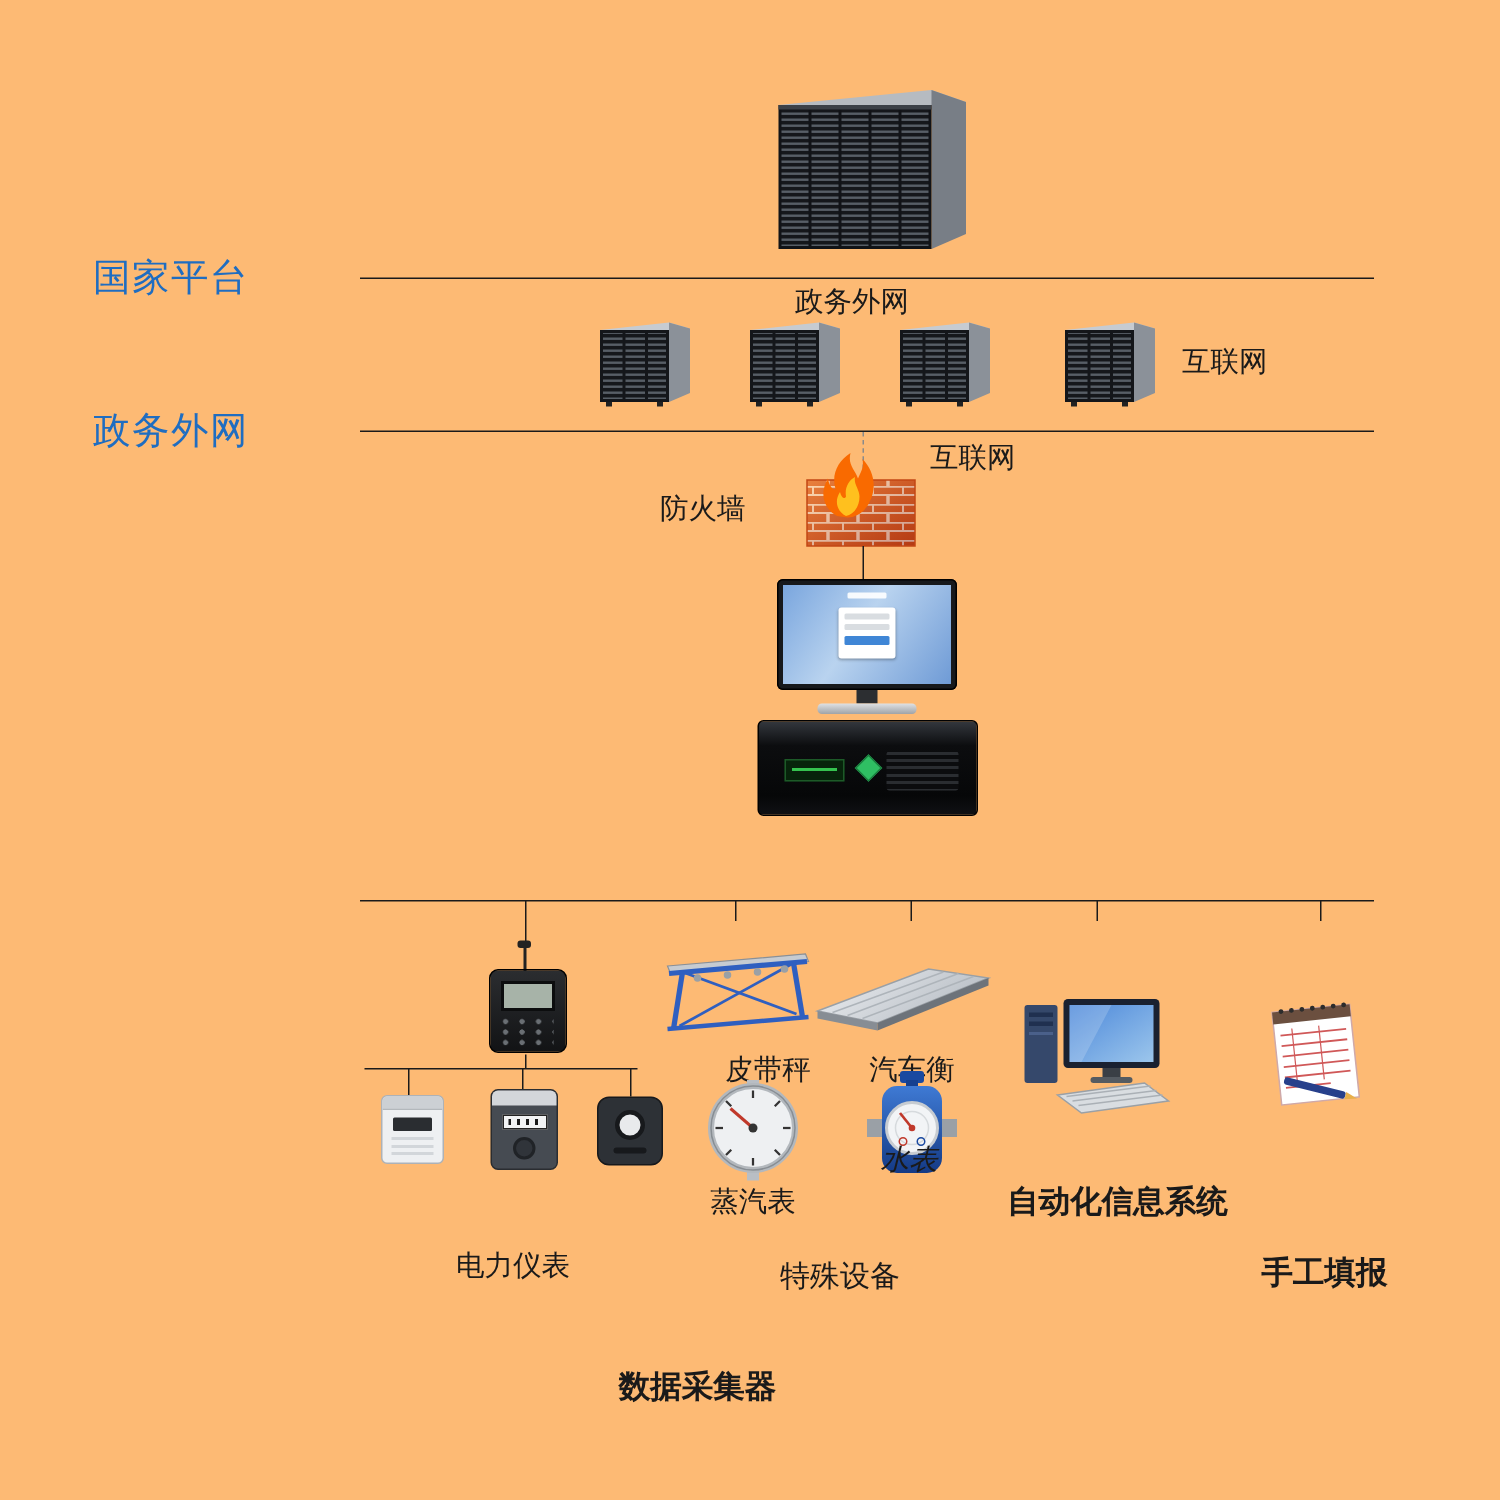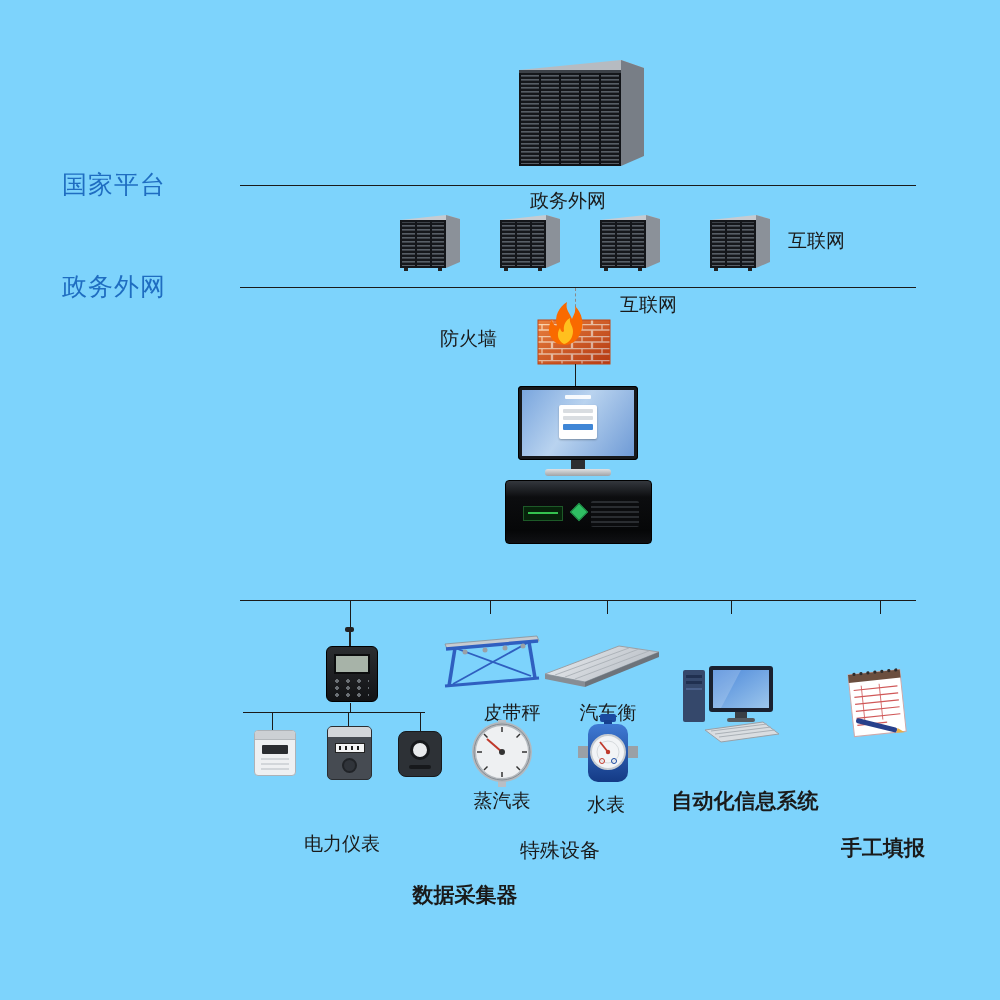--- a/index.html
+++ b/index.html
@@ -1,18 +1,18 @@
 <!DOCTYPE html>
 <html><head>
 <meta charset="utf-8">
 <style>
   * { margin:0; padding:0; box-sizing:border-box; }
   html,body { background:#ffffff; }
   .canvas {
-    position:relative; width:1000px; height:1000px; background:#7dd3fc;
+    position:relative; width:1000px; height:1000px; background:#fdba74;
     font-family:"Liberation Sans","DejaVu Sans",sans-serif; overflow:hidden; color:#1a1a1a;
   }
   .lbl { position:absolute; white-space:nowrap; color:#1a1a1a; }
   .tier { color:#1f6dc1; font-size:25px; letter-spacing:1px; }
   .net  { font-size:19px; }
   .dev  { font-size:19px; }
   .devlg{ font-size:21px; font-weight:600; }
   .ctr  { transform:translateX(-50%); }
   .hline { position:absolute; height:1px; background:#1a1a1a; }
   .vline { position:absolute; width:1px; background:#1a1a1a; }
@@ -299,21 +299,21 @@
     <rect x="2" y="34" width="14" height="12" fill="#9aa0a6"></rect>
     <rect x="48" y="34" width="14" height="12" fill="#9aa0a6"></rect>
     <rect x="12" y="12" width="40" height="58" rx="10" fill="url(#waterGrad)"></rect>
     <circle cx="32" cy="40" r="17" fill="#f2f4f6" stroke="#c7ccd1" stroke-width="2"></circle>
     <circle cx="32" cy="40" r="11" fill="none" stroke="#d6dadd" stroke-width="1"></circle>
     <line x1="32" y1="40" x2="24" y2="30" stroke="#c0392b" stroke-width="1.8"></line>
     <circle cx="32" cy="40" r="2.2" fill="#c0392b"></circle>
     <circle cx="26" cy="49" r="2.5" fill="none" stroke="#c0392b" stroke-width="1"></circle>
     <circle cx="38" cy="49" r="2.5" fill="none" stroke="#1a49a0" stroke-width="1"></circle>
   </svg>
-  <div class="lbl dev ctr" style="left:606px; top:792px;">水表</div>
+  <div class="lbl dev ctr" style="left:606px; top:760px;font-style:italic;">水表</div>
 
   <svg class="icon" style="left:679px; top:664px;" width="102" height="80" viewBox="0 0 102 80">
     <rect x="4" y="6" width="22" height="52" rx="2" fill="#35486b"></rect>
     <rect x="7" y="11" width="16" height="3" fill="#203050"></rect>
     <rect x="7" y="17" width="16" height="3" fill="#203050"></rect>
     <rect x="7" y="24" width="16" height="2" fill="#4a608a"></rect>
     <rect x="30" y="2" width="64" height="46" rx="3" fill="#1a2130"></rect>
     <rect x="34" y="6" width="56" height="38" fill="url(#screenGrad)"></rect>
     <polygon points="34,6 62,6 42,44 34,44" fill="#ffffff" opacity="0.18"></polygon>
     <rect x="56" y="48" width="12" height="6" fill="#3a3f45"></rect>
@@ -354,15 +354,15 @@
       </g>
     </g>
     <g transform="rotate(14 40 66)">
       <rect x="14" y="62" width="42" height="5" rx="2" fill="#27408b"></rect>
       <polygon points="56,62 64,64.5 56,67" fill="#e8b04a"></polygon>
     </g>
   </svg>
   <div class="lbl devlg ctr" style="left:883px; top:834px;">手工填报</div>
 
   <div class="lbl dev ctr" style="left:560px; top:837px; font-size:20px;">特殊设备</div>
-  <div class="lbl devlg ctr" style="left:465px; top:881px;font-family:Liberation Mono, monospace;">数据采集器</div>
+  <div class="lbl devlg ctr" style="left:465px; top:910px;font-family:Liberation Mono, monospace;">数据采集器</div>
 
 </div>
 
 </body></html>

